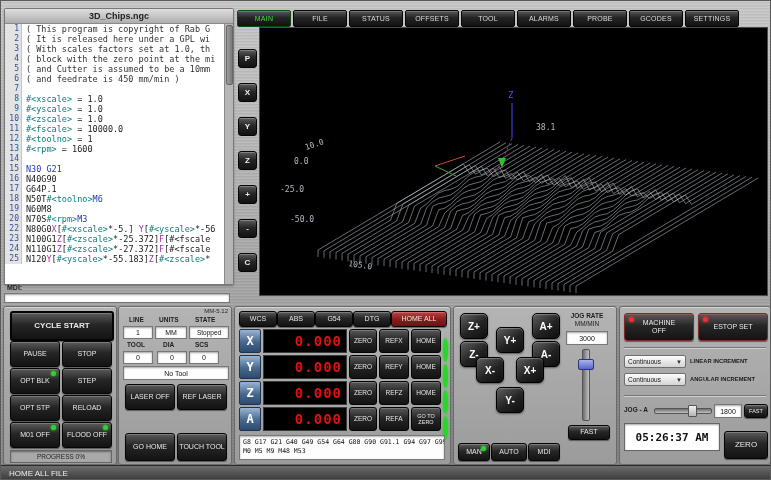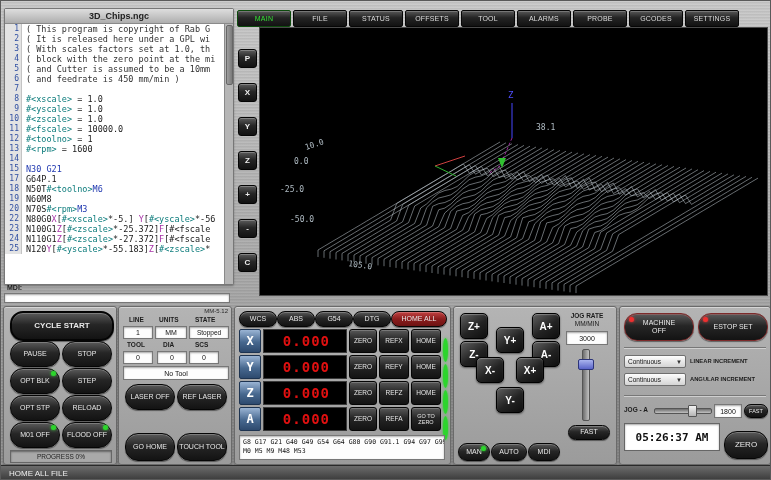--- a/index.html
+++ b/index.html
@@ -7,21 +7,21 @@
   #app{position:relative;width:771px;height:480px;overflow:hidden;
     background:
       repeating-linear-gradient(0deg, rgba(255,255,255,.06) 0 1px, rgba(0,0,0,.05) 2px 3px),
       linear-gradient(180deg,#c9c9c9,#8f8f8f);
     border:1px solid #5a5a5a;box-sizing:border-box;}
   .panel{position:absolute;background:linear-gradient(180deg,#b4b4b4,#9b9b9b);
     border:1px solid #6a6a6a;border-radius:3px;
     box-shadow:inset 0 1px 0 rgba(255,255,255,.45), 0 1px 2px rgba(0,0,0,.35);}
   .btn{position:absolute;display:flex;align-items:center;justify-content:center;text-align:center;
     background:linear-gradient(180deg,#5a5a5a,#262626 45%,#131313);
-    color:#e8e8e8;border:1px solid #050505;border-radius:13px;font-size:7px;line-height:1.15;
+    color:#e8e8e8;border:1px solid #050505;border-radius:3px;font-size:7px;line-height:1.15;
     box-shadow:inset 0 1px 0 rgba(255,255,255,.22), 0 1px 1px rgba(0,0,0,.45);cursor:pointer;}
   .btn.redframe{border:1px solid #7d2a2a;box-shadow:inset 0 1px 0 rgba(255,120,120,.25),0 1px 1px rgba(0,0,0,.45);}
   .btn.redfill{background:linear-gradient(180deg,#c24242,#8a1d1d 50%,#6d1313);}
   .inset{position:absolute;display:flex;align-items:center;justify-content:center;
     background:#fdfdfd;border:1px solid #777;box-shadow:inset 0 1px 2px rgba(0,0,0,.35);
     font-size:7px;color:#111;}
   .lbl{position:absolute;font-size:6.5px;font-weight:bold;color:#1c1c1c;white-space:nowrap;}
   .led{position:absolute;width:5px;height:5px;border-radius:50%;}
   .led.green{background:var(--accent_green);box-shadow:0 0 3px var(--accent_green);}
   .led.red{background:var(--accent_red);box-shadow:0 0 3px var(--accent_red);}
@@ -58,21 +58,21 @@
     box-shadow:inset 0 1px 0 rgba(255,255,255,.25);}
   
   #plot{position:absolute;left:258px;top:26px;width:507px;height:267px;background:#000;border:1px solid #4a4a4a;}
   #plot svg{position:absolute;left:0;top:0;}
   
   .dro-row{position:absolute;left:4px;width:210px;height:24px;}
   .dro-row > div{position:absolute;top:0;height:24px;box-sizing:border-box;}
   .axis-letter{display:flex;align-items:center;justify-content:center;color:#fff;
     font-family:"DejaVu Sans Mono",monospace;font-size:12px;font-weight:bold;
     background:linear-gradient(180deg,#9ab4d4,#47688f 55%,#2e4a6e);border:1px solid #1d3350;border-radius:2px;}
-  .dro-value{display:flex;align-items:center;justify-content:flex-end;padding-right:16px;
+  .dro-value{display:flex;align-items:center;justify-content:flex-end;padding-right:4px;
     background:#000;border:1px solid #3a3a3a;color:var(--dro_value);
     font-family:"DejaVu Sans Mono",monospace;font-size:14px;font-weight:bold;letter-spacing:1px;}
   .rbtn{display:flex;align-items:center;justify-content:center;text-align:center;
     background:linear-gradient(180deg,#595959,#262626 45%,#131313);color:#e6e6e6;
     border:1px solid #050505;border-radius:3px;font-size:6.5px;line-height:1.1;cursor:pointer;
     box-shadow:inset 0 1px 0 rgba(255,255,255,.2);}
   .codesbox{position:absolute;left:4px;top:128px;width:206px;height:25px;background:#fdfdfd;
     border:1px solid #777;box-shadow:inset 0 1px 2px rgba(0,0,0,.3);
     font-family:"DejaVu Sans Mono",monospace;font-size:6.5px;line-height:9px;color:#111;
     padding:2px 3px;box-sizing:border-box;white-space:nowrap;overflow:hidden;}
@@ -161,20 +161,24 @@
           <span class="ln">13</span>
           <span class="gcode"><span class="tok-v">#&lt;rpm&gt;</span> = 1600</span>
         </div>
         <div class="gline">
           <span class="ln">14</span>
           <span class="gcode"></span>
         </div>
         <div class="gline">
           <span class="ln">15</span>
           <span class="gcode"><span class="tok-g">N30</span> <span class="tok-g">G21</span></span>
+        </div>
+        <div class="gline">
+          <span class="ln">16</span>
+          <span class="gcode">N40G90</span>
         </div>
         <div class="gline">
           <span class="ln">17</span>
           <span class="gcode">G64P.1</span>
         </div>
         <div class="gline">
           <span class="ln">18</span>
           <span class="gcode">N50T<span class="tok-v">#&lt;toolno&gt;</span><span class="tok-g">M6</span></span>
         </div>
         <div class="gline">

